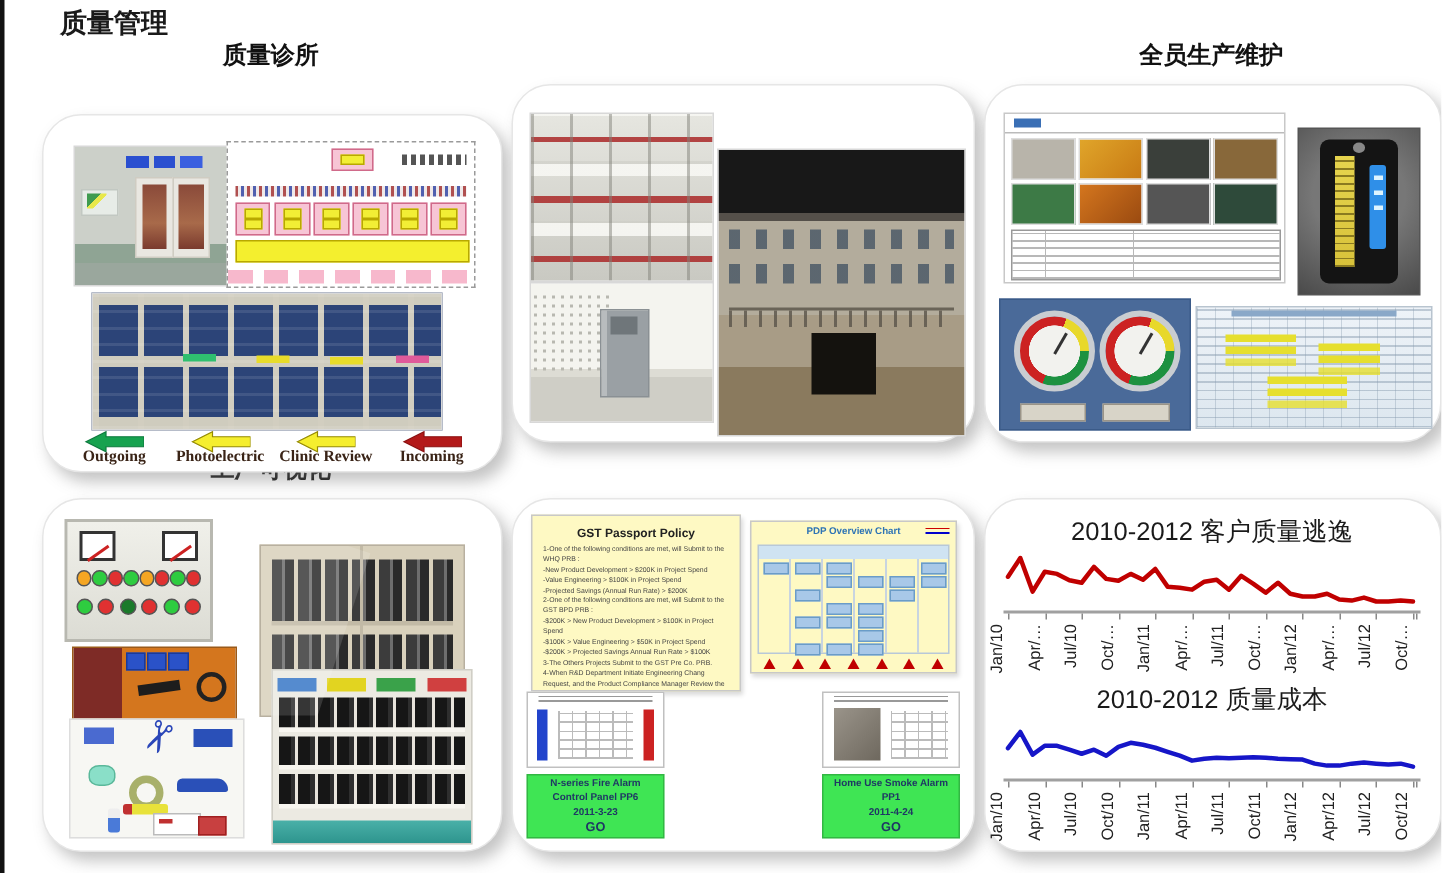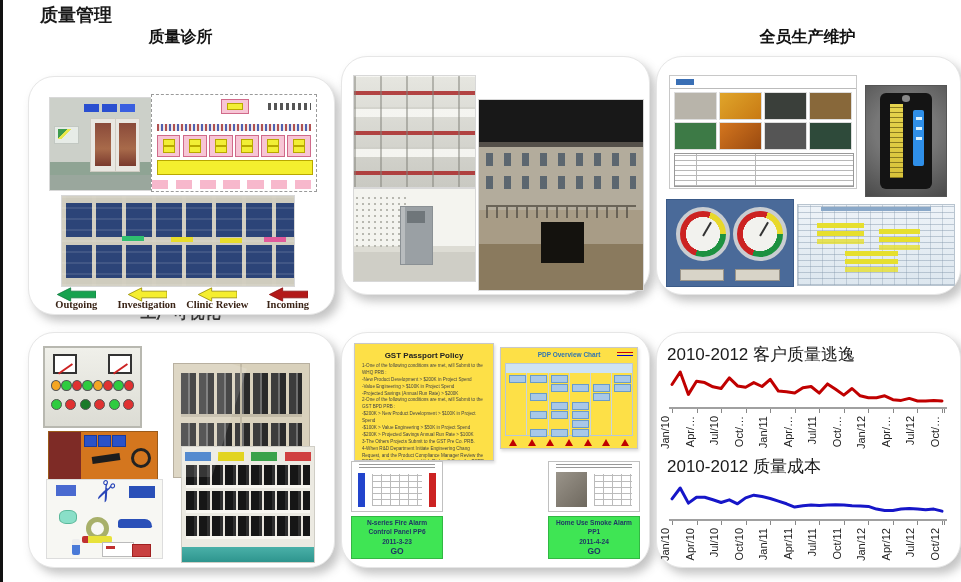--- a/index.html
+++ b/index.html
@@ -15,21 +15,21 @@
   #h-npi{left:341px;top:303px;width:307px;}
   #h-perf{left:656px;top:303px;width:303px;}
 
   .card{position:absolute;background:#fff;border:1px solid #e6e6e6;border-radius:26px;
         box-shadow:5px 6px 10px rgba(125,125,125,.45);}
   #card-clinic{left:28px;top:40px;width:305px;height:237px;margin-top:36px;}
   #card-fire{left:341px;top:56px;width:307px;height:237px;}
   #card-tpm{left:656px;top:56px;width:303px;height:237px;}
   #card-vf{left:28px;top:332px;width:305px;height:234px;}
   #card-npi{left:341px;top:332px;width:307px;height:234px;}
-  #card-perf{left:656px;top:332px;width:303px;height:234px;}
+  #card-perf{left:656px;top:332px;width:303px;height:234px;text-align:center;}
 
   .photo{position:absolute;border:1px solid #d8d8d8;overflow:hidden;}
 
   
   #p-door{left:20px;top:20px;width:112px;height:92px;
     background:linear-gradient(180deg,#ccd0c9 0 70%,#8fa494 70% 84%,#9aa79d 84% 100%);}
   .signs{position:absolute;left:30%;top:6%;width:46%;height:9%;
     background:linear-gradient(90deg,#2a4fd0 0 30%,#ccd0c9 30% 36%,#2a4fd0 36% 64%,#ccd0c9 64% 70%,#3a5fe0 70% 100%);}
   .doorp{position:absolute;top:22%;width:21%;height:56%;background:#e9e7e1;border:1px solid #cfccc2;}
   .doorp::before{content:"";position:absolute;left:15%;right:15%;top:8%;bottom:10%;
@@ -169,21 +169,21 @@
   .sign{position:absolute;top:4%;width:20%;height:8%;}
   .sgB{left:2%;background:#3a78c8;} .sgY{left:27%;background:#e2d420;}
   .sgG{left:52%;background:#3aa24a;} .sgR{left:78%;background:#d04040;}
   .srow{position:absolute;left:3%;width:94%;height:17%;border-bottom:3px solid #f8f6f0;
     background:repeating-linear-gradient(90deg,#161616 0 8px,#2e2e2e 8px 11px,#e8e4dc 11px 13px);}
   .s1{top:16%;} .s2{top:38%;} .s3{top:60%;}
   .sfloor{position:absolute;left:0;bottom:0;width:100%;height:13%;
     background:linear-gradient(180deg,#4ab0a8,#2e958e);}
 
   
-  .doc{position:absolute;background:#fde047;border:1px solid #c8c8c8;box-shadow:1px 2px 3px rgba(0,0,0,.15);overflow:hidden;}
+  .doc{position:absolute;background:#fef9c3;border:1px solid #c8c8c8;box-shadow:1px 2px 3px rgba(0,0,0,.15);overflow:hidden;}
   #policydoc{left:12px;top:10px;width:138px;height:116px;}
   .pd-title{font-size:8px;font-weight:bold;text-align:center;margin-top:7px;color:#222;}
   .pd-body{padding:3px 7px 0;}
   .policy-line{font-size:4.6px;line-height:1.5;color:#444;margin:0;}
   #flowdoc{left:158px;top:14px;width:136px;height:100px;}
   .fd-title{position:absolute;left:0;top:3px;width:100%;text-align:center;font-size:6.5px;color:#2e74b5;font-weight:bold;}
   .fd-legend{position:absolute;right:4px;top:4px;width:16px;height:6px;
     background:linear-gradient(180deg,#c00 0 1px,transparent 1px 3px,#00c 3px 4px,transparent 4px);}
   .fd-lanes{position:absolute;left:4px;top:15px;right:4px;bottom:12px;border:1px solid #b8c8d8;
     background:linear-gradient(180deg,#cfe3f2 0 9px,transparent 9px),
@@ -265,21 +265,21 @@
         <div class="arrow-item">
           <svg class="blockarrow" viewBox="0 0 60 22">
             <path d="M60 6 L22 6 L22 1 L2 11 L22 21 L22 16 L60 16 Z" fill="#17a24f" stroke="#0e7a3e" stroke-width="1.2"></path>
           </svg>
           <span class="arrow-label">Outgoing</span>
         </div>
         <div class="arrow-item">
           <svg class="blockarrow" viewBox="0 0 60 22">
             <path d="M60 6 L22 6 L22 1 L2 11 L22 21 L22 16 L60 16 Z" fill="#f5ee2e" stroke="#958a00" stroke-width="1.2"></path>
           </svg>
-          <span class="arrow-label">Investigation</span>
+          <span class="arrow-label">Photoelectric</span>
         </div>
         <div class="arrow-item">
           <svg class="blockarrow" viewBox="0 0 60 22">
             <path d="M60 6 L22 6 L22 1 L2 11 L22 21 L22 16 L60 16 Z" fill="#f5ee2e" stroke="#958a00" stroke-width="1.2"></path>
           </svg>
           <span class="arrow-label">Clinic Review</span>
         </div>
         <div class="arrow-item">
           <svg class="blockarrow" viewBox="0 0 60 22">
             <path d="M60 6 L22 6 L22 1 L2 11 L22 21 L22 16 L60 16 Z" fill="#b31919" stroke="#8a1010" stroke-width="1.2"></path>

